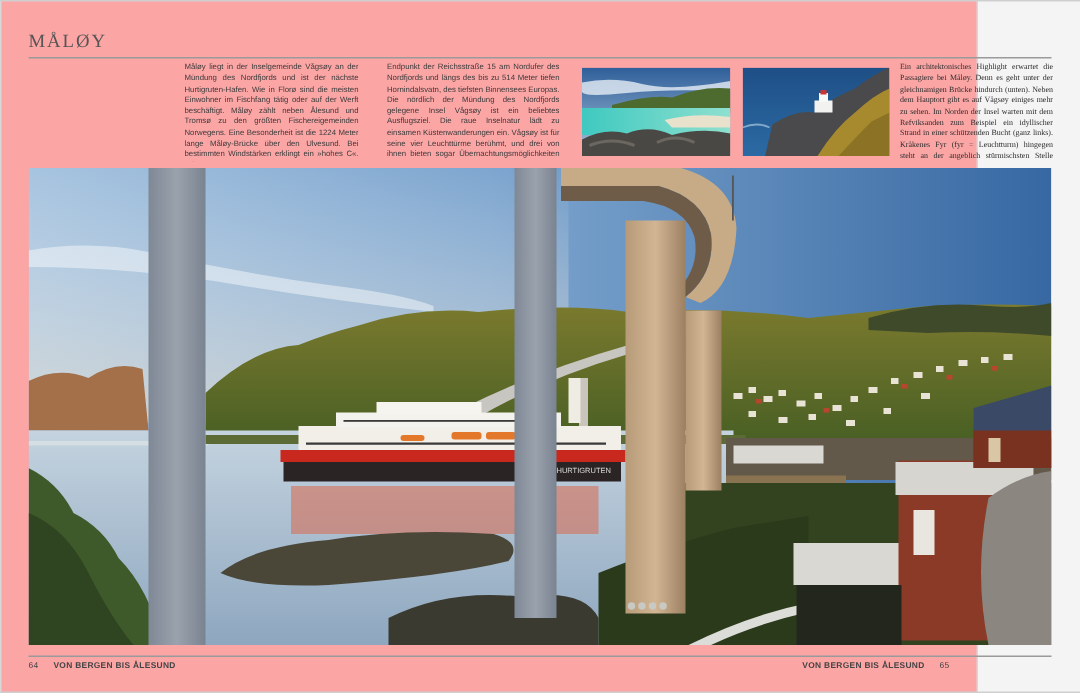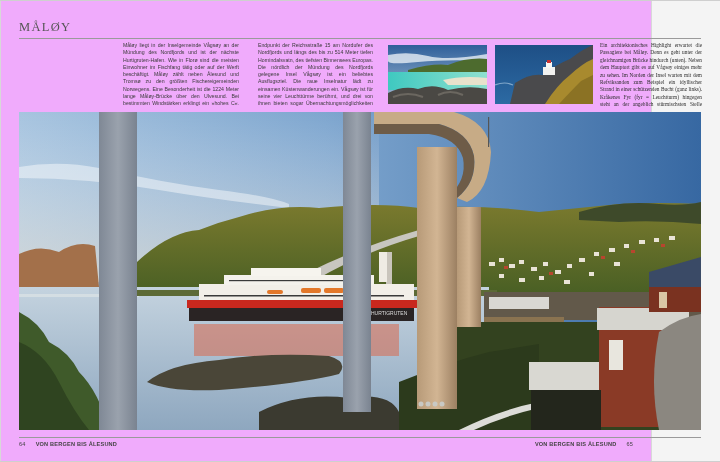--- a/index.html
+++ b/index.html
@@ -1,19 +1,19 @@
 <!DOCTYPE html>
 <html><head>
 <meta charset="utf-8">
 <style>
   * { box-sizing: border-box; margin: 0; padding: 0; }
   html, body { width: 720px; height: 462px; overflow: hidden; background: #f4f4f4; }
   body { position: relative; font-family: "Liberation Sans", sans-serif; }
 
-  .spread { position: absolute; left: 0; top: 0; width: 652px; height: 462px; background: #f0abfc; }
+  .spread { position: absolute; left: 0; top: 0; width: 652px; height: 462px; background: #fca5a5; }
   .page-edge-l { position: absolute; left: 0; top: 0; width: 1px; height: 462px; background: #d8d8d8; }
   .page-edge-r { position: absolute; right: 0; top: 0; width: 1px; height: 462px; background: #d8d8d8; }
   .page-edge-t { position: absolute; left: 0; top: 0; width: 720px; height: 1px; background: #cfcfcf; }
   .page-edge-b { position: absolute; left: 0; bottom: 0; width: 720px; height: 1px; background: #cfcfcf; }
 
   .chapter-title {
     position: absolute; left: 19px; top: 20px;
     font-family: "Liberation Serif", serif; font-size: 12.5px; letter-spacing: 1.3px;
     color: #555555;
   }

